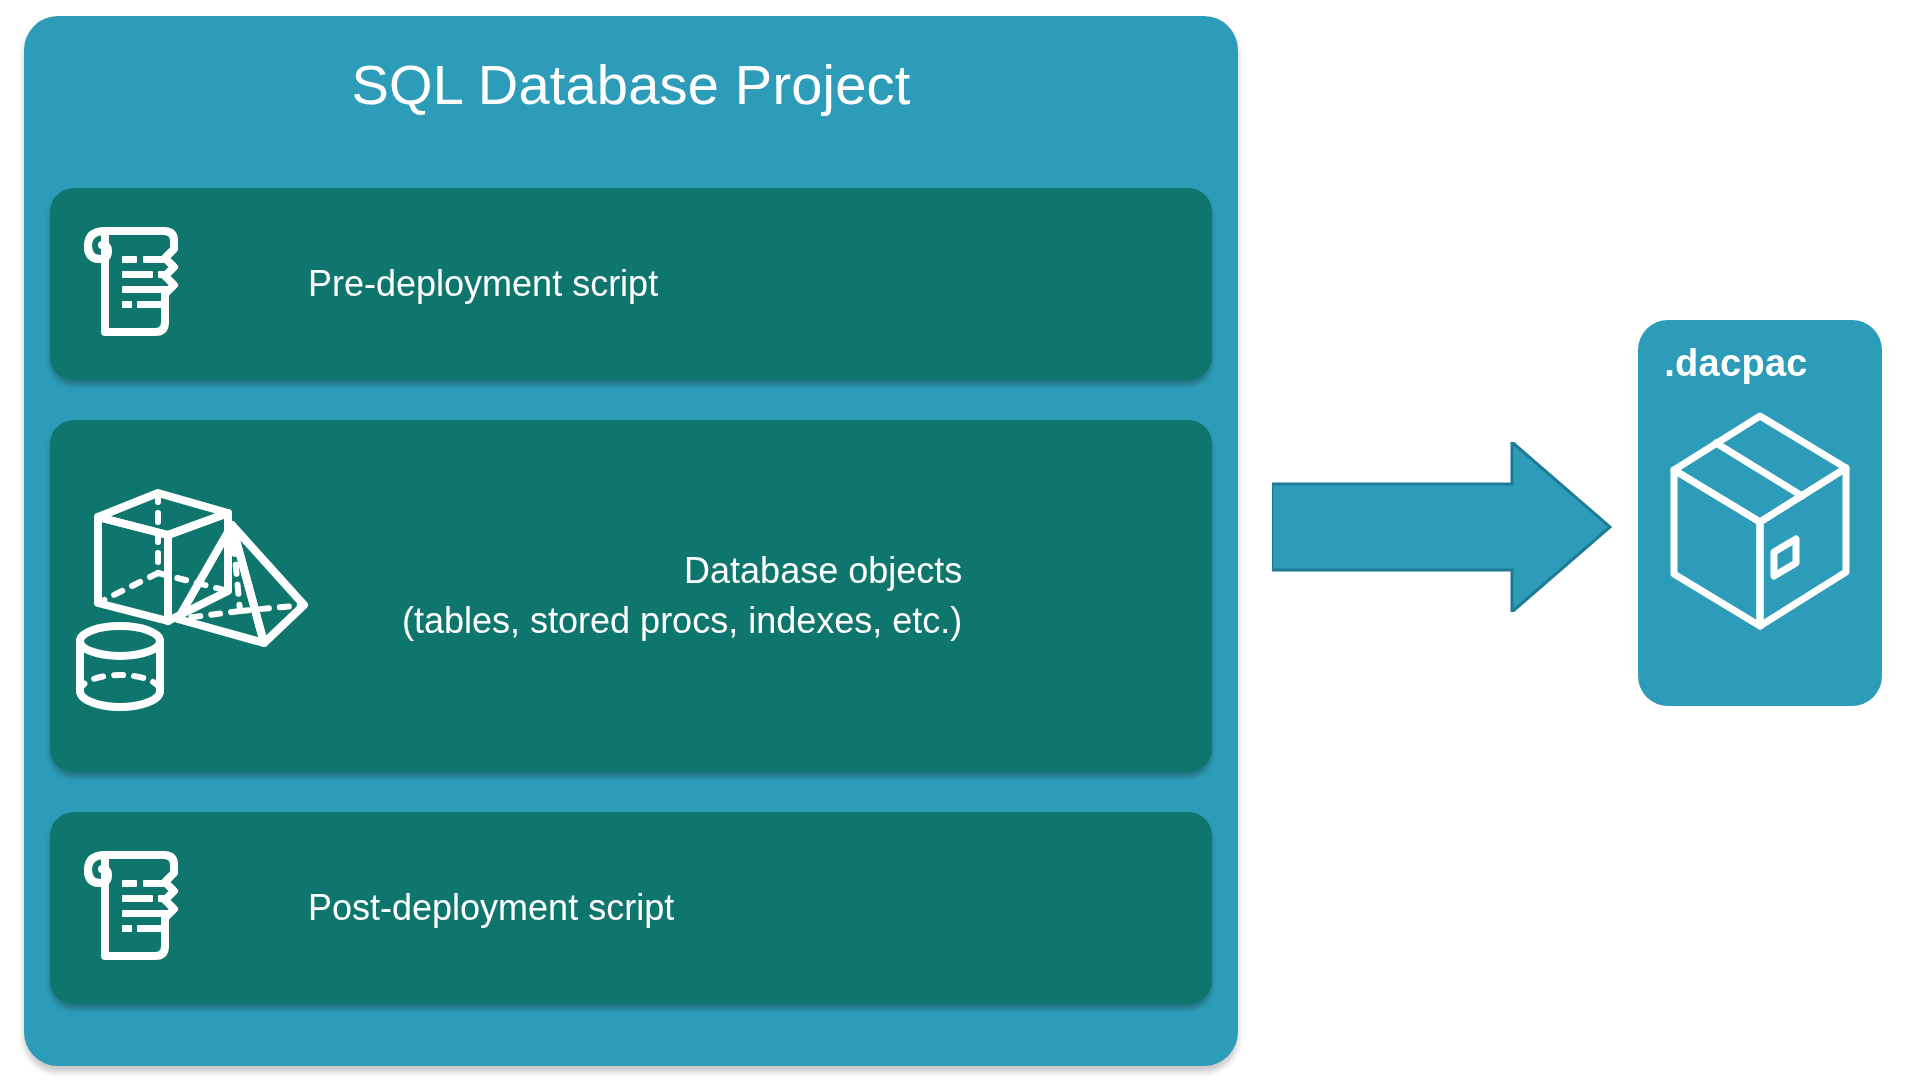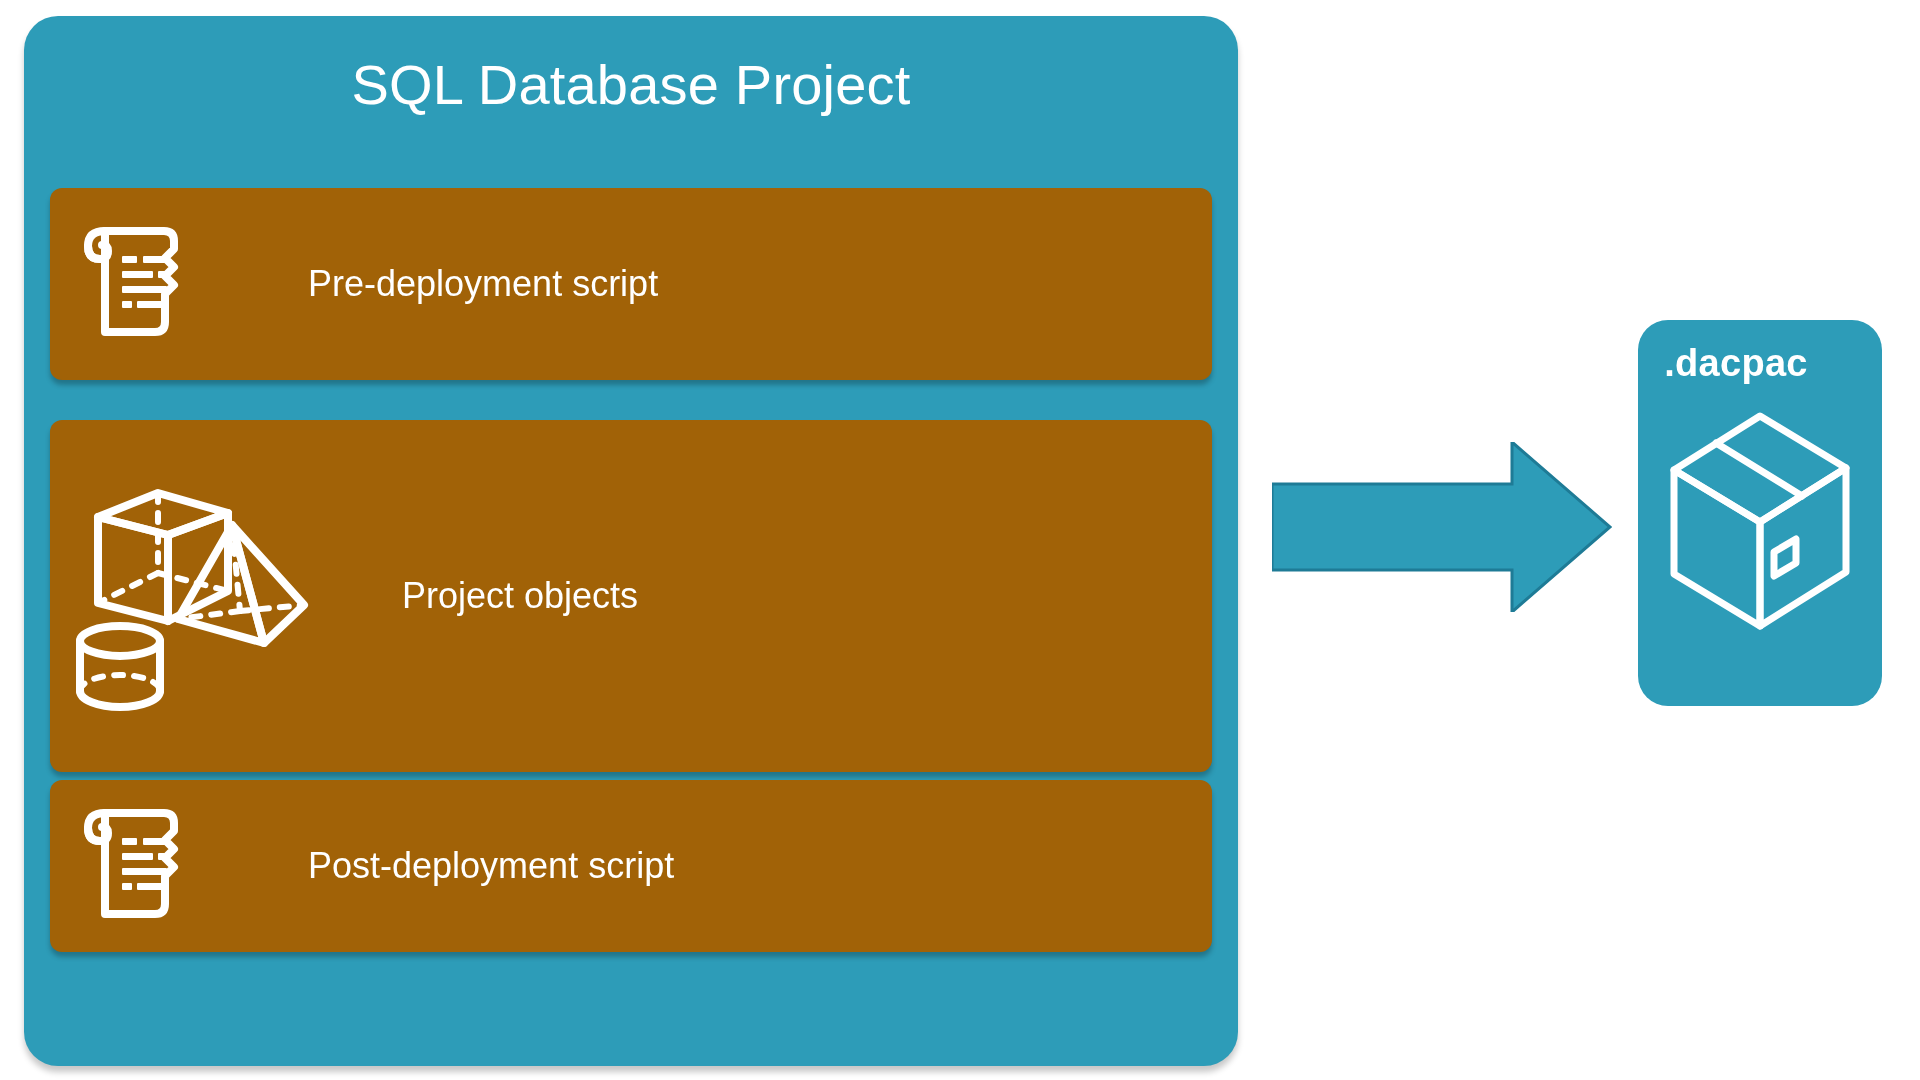--- a/index.html
+++ b/index.html
@@ -47,29 +47,29 @@
     letter-spacing: 0.2px;
     font-weight: 400;
     white-space: nowrap;
   }
 
   
   .inner-row {
     position: absolute;
     left: 26px;
     width: 1162px;
-    background: #a16207;
-    border-radius: 12px;
+    background: #0f766e;
+    border-radius: 24px;
     box-shadow: 0 5px 5px rgba(0,0,0,0.25);
     box-sizing: border-box;
     text-align: right;
   }
   #row-pre  { top: 172px; height: 192px; }
   #row-objs { top: 404px; height: 352px; }
-  #row-post { top: 764px; height: 172px; }
+  #row-post { top: 796px; height: 192px; }
 
   .row-icon {
     position: absolute;
     left: 22px;
     top: 50%;
     transform: translateY(-50%);
   }
   #row-objs .row-icon { left: 14px; }
 
   .row-label {
@@ -220,21 +220,22 @@
             <path d="M16 172 L16 222"></path>
             <path d="M96 172 L96 222"></path>
             <path d="M16 222 a40 16 0 0 0 80 0"></path>
           </g>
           <g stroke="#ffffff" stroke-width="6" stroke-linecap="round" fill="none" stroke-dasharray="9 11">
             <path d="M16 222 a40 16 0 0 1 80 0"></path>
           </g>
         </svg>
       </div>
       <div class="row-label-block">
-        <div class="line">Project objects</div>
+        <div class="line">Database objects</div>
+        <div class="line">(tables, stored procs, indexes, etc.)</div>
       </div>
     </div>
 
     <div class="inner-row" id="row-post">
       <div class="row-icon">
         <svg width="120" height="124" viewBox="0 0 120 124" fill="none">
           <g stroke="#ffffff" stroke-width="8" stroke-linecap="round" stroke-linejoin="round" fill="none">
             <path d="M33 11 H92 q10 0 10 10 v8 l-9 9 9 9 -9 9 9 9 -9 9 v28 q0 10 -10 10 H33 z"></path>
             <path d="M33 11 q-17 0 -17 15 q0 13 12 13 q8 0 8 -8 q0 -6 -6 -6"></path>
             <path d="M16 26 q0 13 12 13 h5"></path>

